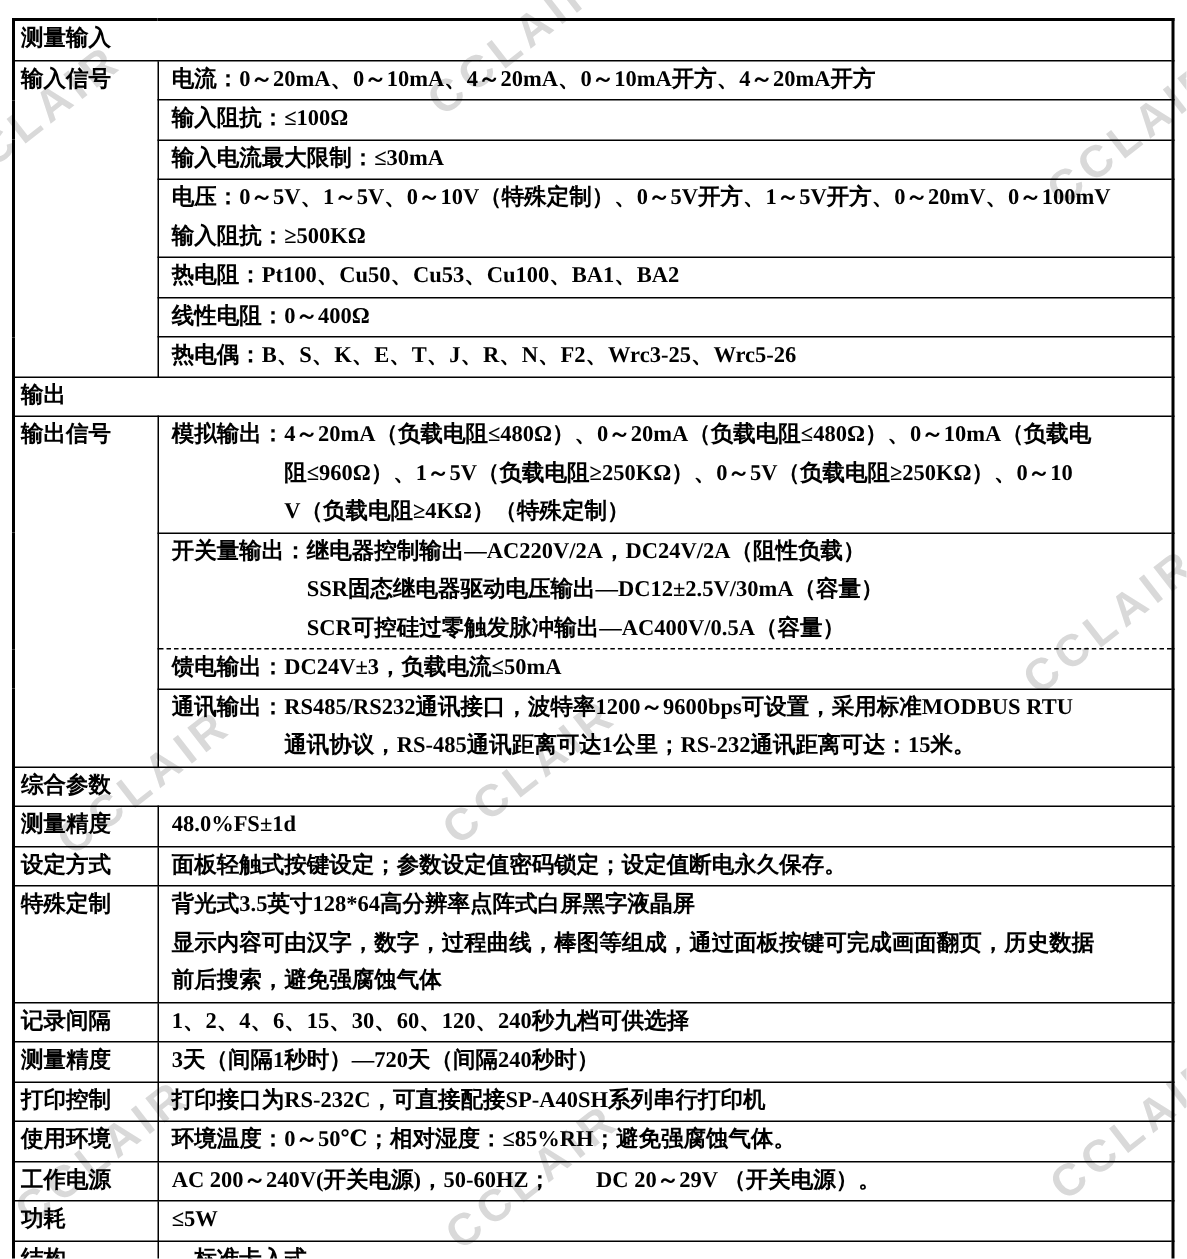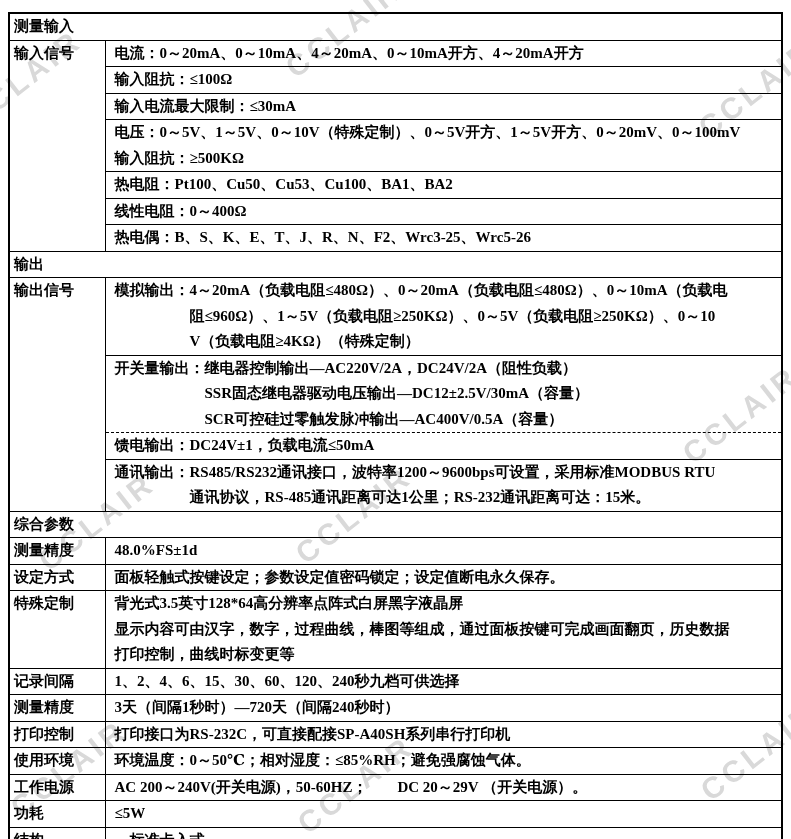--- a/index.html
+++ b/index.html
@@ -115,21 +115,21 @@
       <td class="hang5">模拟输出：4～20mA（负载电阻≤480Ω）、0～20mA（负载电阻≤480Ω）、0～10mA（负载电
 阻≤960Ω）、1～5V（负载电阻≥250KΩ）、0～5V（负载电阻≥250KΩ）、0～10
 V（负载电阻≥4KΩ）（特殊定制）</td>
     </tr>
     <tr>
           <td class="hang6 dash-b">开关量输出：继电器控制输出—AC220V/2A，DC24V/2A（阻性负载）
 SSR固态继电器驱动电压输出—DC12±2.5V/30mA（容量）
 SCR可控硅过零触发脉冲输出—AC400V/0.5A（容量）</td>
         </tr>
     <tr>
-          <td class="dash-t">馈电输出：DC24V±1，负载电流≤50mA</td>
+          <td class="dash-t">馈电输出：DC24V±3，负载电流≤50mA</td>
         </tr>
     <tr>
           <td class="hang5">通讯输出：RS485/RS232通讯接口，波特率1200～9600bps可设置，采用标准MODBUS RTU
 通讯协议，RS-485通讯距离可达1公里；RS-232通讯距离可达：15米。</td>
         </tr>
 
     <tr>
       <td colspan="2" class="section">综合参数</td>
     </tr>
 
@@ -138,21 +138,21 @@
       <td>48.0%FS±1d</td>
     </tr>
     <tr>
       <td class="label">设定方式</td>
       <td>面板轻触式按键设定；参数设定值密码锁定；设定值断电永久保存。</td>
     </tr>
     <tr>
       <td class="label">特殊定制</td>
       <td>背光式3.5英寸128*64高分辨率点阵式白屏黑字液晶屏
 显示内容可由汉字，数字，过程曲线，棒图等组成，通过面板按键可完成画面翻页，历史数据
-打印控制，曲线时标变更等</td>
+前后搜索，避免强腐蚀气体</td>
     </tr>
     <tr>
       <td class="label">记录间隔</td>
       <td>1、2、4、6、15、30、60、120、240秒九档可供选择</td>
     </tr>
     <tr>
       <td class="label">测量精度</td>
       <td>3天（间隔1秒时）—720天（间隔240秒时）</td>
     </tr>
     <tr>

